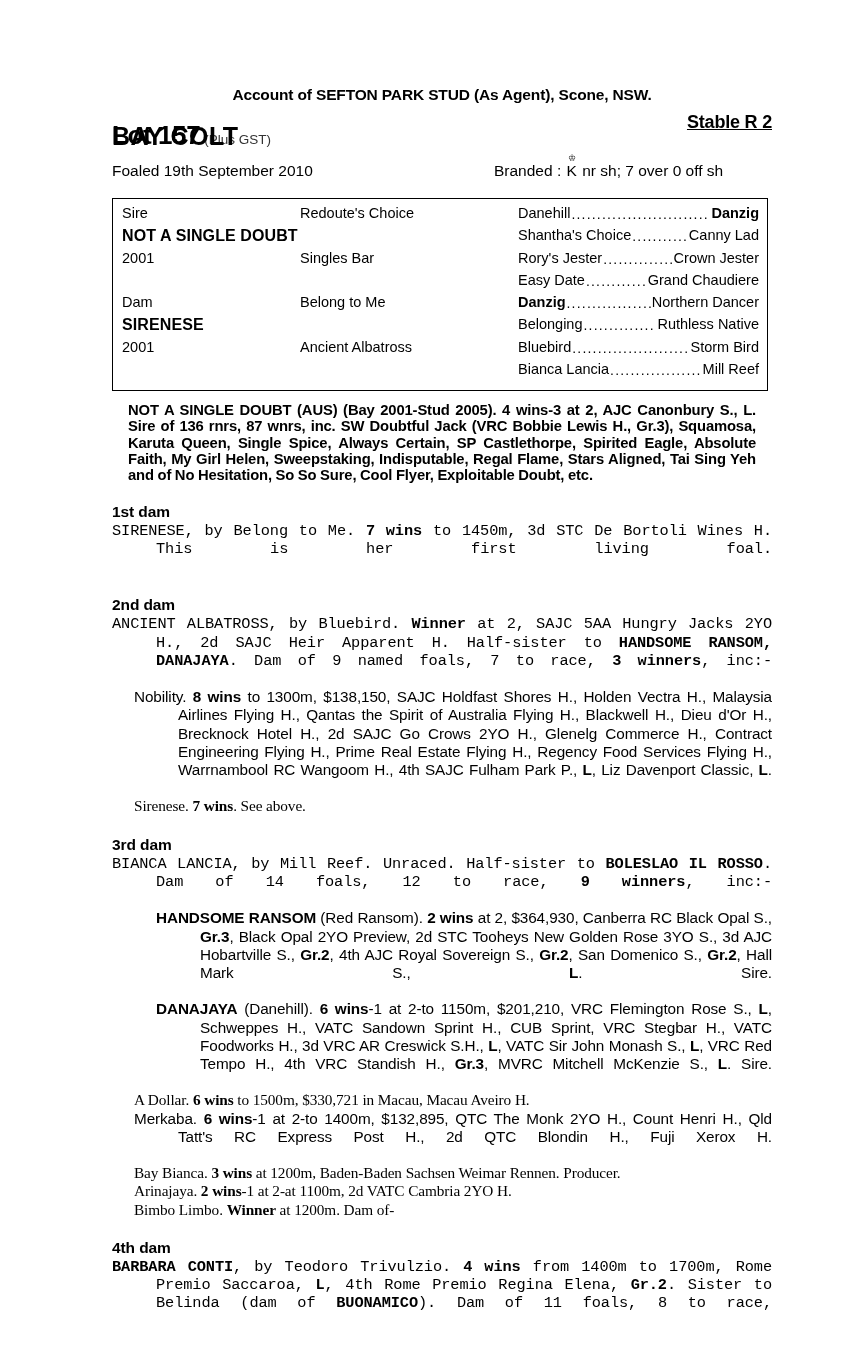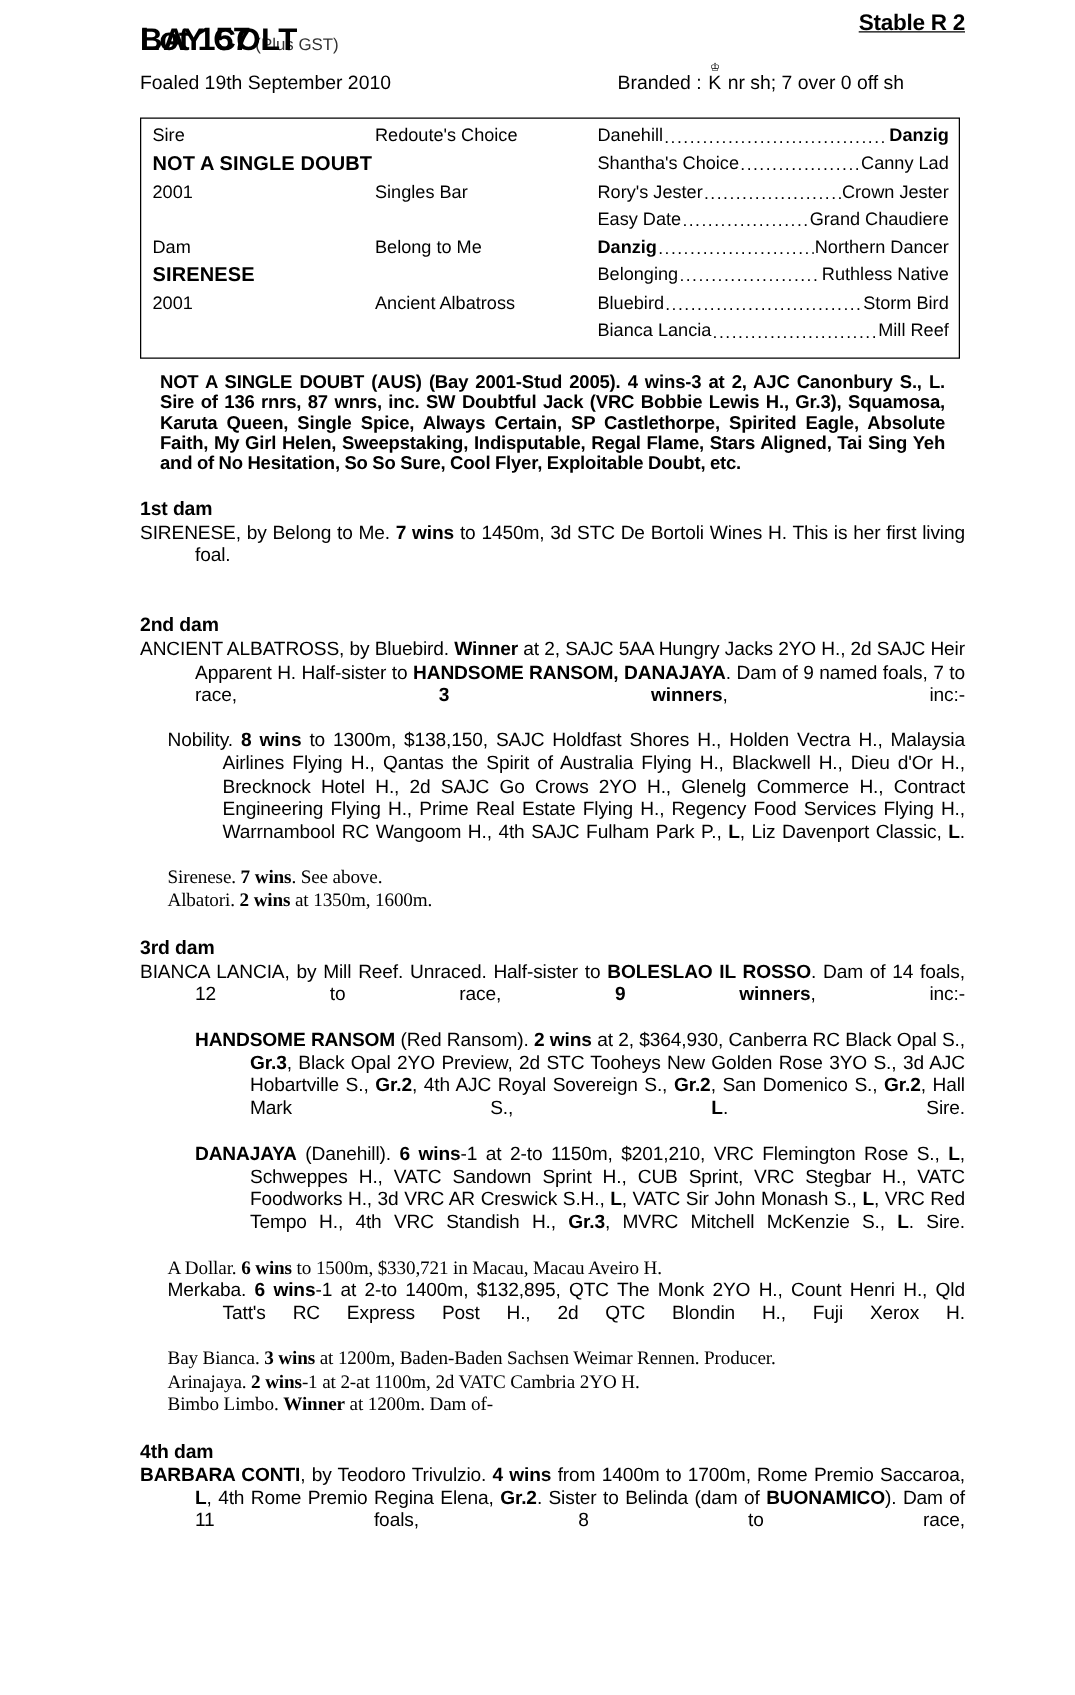--- a/index.html
+++ b/index.html
@@ -146,23 +146,24 @@
     font-size: 14.5px;
     white-space: nowrap;
     overflow: hidden;
   }
   .ped-c3 {
     flex: 1;
     box-sizing: border-box;
     padding-right: 8px;
     font-size: 14.5px;
     display: flex;
-    align-items: center;
-    white-space: nowrap;
-    overflow: hidden;
+    align-items: flex-end;
+    white-space: nowrap;
+    overflow: hidden;
+    margin-left: 40px;
   }
   .ped-c3 .gp-name { flex: 0 0 auto; }
   .ped-c3 .leader {
     flex: 1 1 auto;
     overflow: hidden;
     margin: 0 1px;
     white-space: nowrap;
     letter-spacing: 1.2px;
     font-size: 14px;
     line-height: 1;
@@ -201,21 +202,21 @@
     -webkit-hyphens: none;
     hyphens: none;
     letter-spacing: -0.1px;
   }
   .entry:last-child::after {
     content: "";
     display: inline-block;
     width: 100%;
   }
   
-  .lvl0 { padding-left: 44px; text-indent: -44px; }
+  .lvl0 { padding-left: 44px; text-indent: -44px; font-family: Liberation Mono, monospace; }
   .lvl1 { padding-left: 66px; text-indent: -44px; }
   .lvl2 { padding-left: 88px; text-indent: -44px; }
   .lvl3 { padding-left: 110px; text-indent: -44px; }
   .entry .j { display: inline; }
 
   
   .entry.multi { text-align: justify; }
   .entry.multi::after {
     content: "";
     display: inline-block;
@@ -223,20 +224,21 @@
   }
   .entry.single { text-align: left; font-family: Liberation Serif, serif; }
   .entry.single::after { content: none; }
 </style>
 </head>
 <body>
 
 <div id="page">
   <div class="sheet">
 
+    <div class="account-line">Account of SEFTON PARK STUD (As Agent), Scone, NSW.</div>
 
     <div class="title-row">
       <div class="lot-group">
         <span class="lot-number">Lot 157</span><span class="lot-gst">(Plus GST)</span>
       </div>
       <div class="colt-type">BAY COLT</div>
       <div class="stable">Stable R 2</div>
     </div>
 
     <div class="foaled-row">
@@ -324,21 +326,20 @@
     <div id="sections">
         <div class="dam-section">
           <div class="dam-heading">1st dam</div>
           <div class="entry lvl0 multi"><span class="j">SIRENESE, by Belong to Me. </span><span class="j bold">7 wins</span><span class="j"> to 1450m, 3d STC De Bortoli Wines H. This is her first living foal.</span></div>
         </div>
         <div class="dam-section">
           <div class="dam-heading">2nd dam</div>
           <div class="entry lvl0 multi"><span class="j">ANCIENT ALBATROSS, by Bluebird. </span><span class="j bold">Winner</span><span class="j"> at 2, SAJC 5AA Hungry Jacks 2YO H., 2d SAJC Heir Apparent H. Half-sister to </span><span class="j bold">HANDSOME RANSOM, DANAJAYA</span><span class="j">. Dam of 9 named foals, 7 to race, </span><span class="j bold">3 winners</span><span class="j">, inc:-</span></div>
           <div class="entry lvl1 multi"><span class="j">Nobility. </span><span class="j bold">8 wins</span><span class="j"> to 1300m, $138,150, SAJC Holdfast Shores H., Holden Vectra H., Malaysia Airlines Flying H., Qantas the Spirit of Australia Flying H., Blackwell H., Dieu d'Or H., Brecknock Hotel H., 2d SAJC Go Crows 2YO H., Glenelg Commerce H., Contract Engineering Flying H., Prime Real Estate Flying H., Regency Food Services Flying H., Warrnambool RC Wangoom H., 4th SAJC Fulham Park P., </span><span class="j bold">L</span><span class="j">, Liz Davenport Classic, </span><span class="j bold">L</span><span class="j">.</span></div>
           <div class="entry lvl1 single"><span class="j">Sirenese. </span><span class="j bold">7 wins</span><span class="j">. See above.</span></div>
-          <div class="entry lvl1 single"><span class="j">Albatori. </span><span class="j bold">2 wins</span><span class="j"> at 1350m, 1600m.</span></div>
         </div>
         <div class="dam-section">
           <div class="dam-heading">3rd dam</div>
           <div class="entry lvl0 multi"><span class="j">BIANCA LANCIA, by Mill Reef. Unraced. Half-sister to </span><span class="j bold">BOLESLAO IL ROSSO</span><span class="j">. Dam of 14 foals, 12 to race, </span><span class="j bold">9 winners</span><span class="j">, inc:-</span></div>
           <div class="entry lvl2 multi"><span class="j bold">HANDSOME RANSOM</span><span class="j"> (Red Ransom). </span><span class="j bold">2 wins</span><span class="j"> at 2, $364,930, Canberra RC Black Opal S., </span><span class="j bold">Gr.3</span><span class="j">, Black Opal 2YO Preview, 2d STC Tooheys New Golden Rose 3YO S., 3d AJC Hobartville S., </span><span class="j bold">Gr.2</span><span class="j">, 4th AJC Royal Sovereign S., </span><span class="j bold">Gr.2</span><span class="j">, San Domenico S., </span><span class="j bold">Gr.2</span><span class="j">, Hall Mark S., </span><span class="j bold">L</span><span class="j">. Sire.</span></div>
           <div class="entry lvl2 multi"><span class="j bold">DANAJAYA</span><span class="j"> (Danehill). </span><span class="j bold">6 wins</span><span class="j">-1 at 2-to 1150m, $201,210, VRC Flemington Rose S., </span><span class="j bold">L</span><span class="j">, Schweppes H., VATC Sandown Sprint H., CUB Sprint, VRC Stegbar H., VATC Foodworks H., 3d VRC AR Creswick S.H., </span><span class="j bold">L</span><span class="j">, VATC Sir John Monash S., </span><span class="j bold">L</span><span class="j">, VRC Red Tempo H., 4th VRC Standish H., </span><span class="j bold">Gr.3</span><span class="j">, MVRC Mitchell McKenzie S., </span><span class="j bold">L</span><span class="j">. Sire.</span></div>
           <div class="entry lvl1 single"><span class="j">A Dollar. </span><span class="j bold">6 wins</span><span class="j"> to 1500m, $330,721 in Macau, Macau Aveiro H.</span></div>
           <div class="entry lvl1 multi"><span class="j">Merkaba. </span><span class="j bold">6 wins</span><span class="j">-1 at 2-to 1400m, $132,895, QTC The Monk 2YO H., Count Henri H., Qld Tatt's RC Express Post H., 2d QTC Blondin H., Fuji Xerox H.</span></div>
           <div class="entry lvl1 single"><span class="j">Bay Bianca. </span><span class="j bold">3 wins</span><span class="j"> at 1200m, Baden-Baden Sachsen Weimar Rennen. Producer.</span></div>
           <div class="entry lvl1 single"><span class="j">Arinajaya. </span><span class="j bold">2 wins</span><span class="j">-1 at 2-at 1100m, 2d VATC Cambria 2YO H.</span></div>

